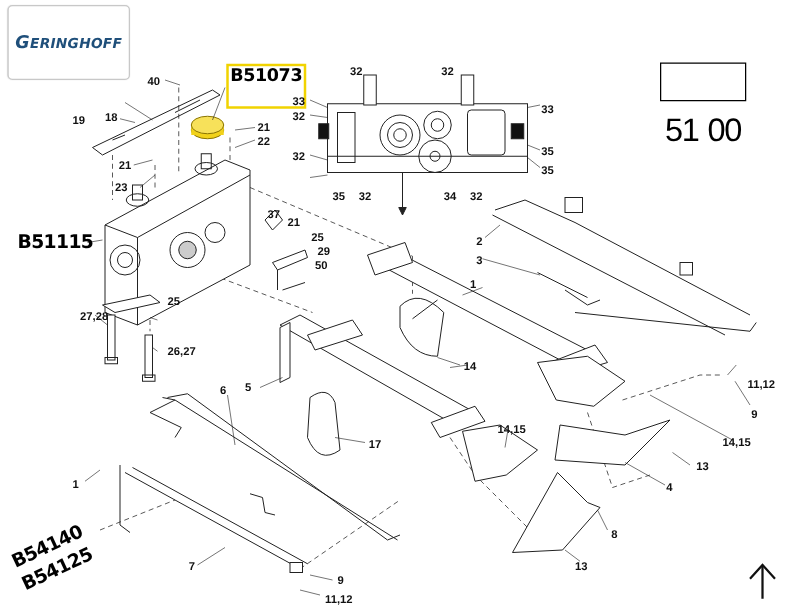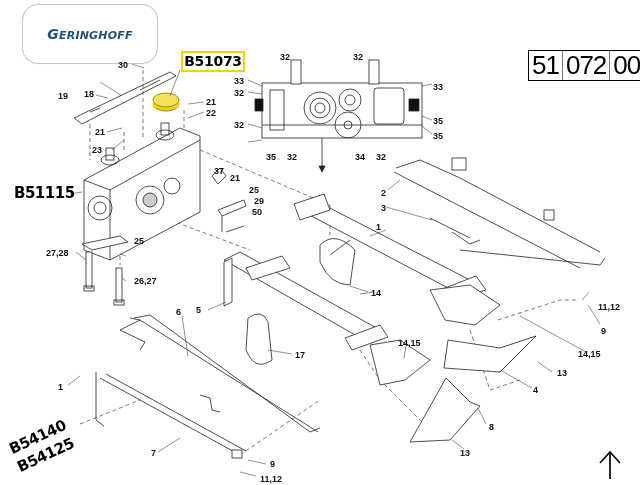--- a/index.html
+++ b/index.html
@@ -1,23 +1,23 @@
 <!DOCTYPE html>
 <html><head>
 <meta charset="utf-8">
 <style>
   html,body{margin:0;padding:0;background:#fff;}
   body{width:640px;height:485px;position:relative;overflow:hidden;font-family:"DejaVu Sans",sans-serif;}
-  .logo-box{position:absolute;left:22px;top:4px;width:96px;height:58px;border:1px solid #c8c8c8;border-radius:16px;background:#fff;box-shadow:0 0 1px #ddd;padding-left:38px;}
+  .logo-box{position:absolute;left:6px;top:4px;width:96px;height:58px;border:1px solid #c8c8c8;border-radius:4px;background:#fff;box-shadow:0 0 1px #ddd;}
   .logo-text{position:absolute;left:0;right:0;top:21px;text-align:center;color:#1f4f7a;font-weight:bold;font-style:italic;font-size:11px;letter-spacing:0.2px;font-family:"DejaVu Sans",sans-serif;}
   .logo-text .big{font-size:14px;}
   .partno{position:absolute;left:528px;top:50px;height:29px;border:1px solid #000;display:flex;}
-  .partno span{display:block;font-family:"Liberation Sans",sans-serif;font-size:26px;line-height:29px;padding:0 3px;letter-spacing:-1px;}
+  .partno span{display:block;font-family:"Liberation Sans",sans-serif;font-size:26px;line-height:29px;padding:0 3px;letter-spacing:-1px;margin-top:39px;}
   .partno span+span{border-left:1px solid #777;}
-  .callout-hl{position:absolute;left:181px;top:51px;width:64px;height:21px;border:2px solid #f1d300;box-sizing:border-box;font-family:"DejaVu Sans",sans-serif;font-weight:bold;font-size:14px;line-height:17px;text-align:center;letter-spacing:-0.3px;}
+  .callout-hl{position:absolute;left:181px;top:51px;width:64px;height:36px;border:2px solid #f1d300;box-sizing:border-box;font-family:"DejaVu Sans",sans-serif;font-weight:bold;font-size:14px;line-height:17px;text-align:center;letter-spacing:-0.3px;}
   .asm{position:absolute;font-family:"DejaVu Sans",sans-serif;font-weight:bold;font-size:15px;letter-spacing:-0.5px;}
   .lbl{position:absolute;font-family:Liberation Sans, sans-serif;font-size:9px;font-weight:bold;color:#111;line-height:10px;white-space:nowrap;}
   svg.dwg{position:absolute;left:0;top:0;}
   .north{position:absolute;left:597px;top:450px;}
 </style>
 </head>
 <body>
 
 <svg class="dwg" width="640" height="485" viewBox="0 0 640 485" fill="none" stroke="#222" stroke-width="0.8">
 
@@ -201,21 +201,20 @@
     <line x1="374" y1="292" x2="360" y2="294"></line>
   </g>
 </svg>
 
 <div class="logo-box">
   <div class="logo-text"><span class="big">G</span><span>ERINGHOFF</span></div>
 </div>
 
 <div class="partno">
   <span>51</span>
-  <span>072</span>
   <span>00</span>
 </div>
 
 <div class="callout-hl">B51073</div>
 <div class="asm" style="left:14px;top:184px;">B51115</div>
 <div class="asm" style="left:14px;top:440px;transform:rotate(-25deg);transform-origin:left bottom;">B54140</div>
 <div class="asm" style="left:22px;top:458px;transform:rotate(-25deg);transform-origin:left bottom;">B54125</div>
 
 <div class="lbl" style="left:376px;top:222px">1</div>
 <div class="lbl" style="left:381px;top:188px">2</div>
@@ -231,30 +230,30 @@
 <div class="lbl" style="left:598px;top:302px">11,12</div>
 <div class="lbl" style="left:260px;top:474px">11,12</div>
 <div class="lbl" style="left:557px;top:368px">13</div>
 <div class="lbl" style="left:460px;top:448px">13</div>
 <div class="lbl" style="left:398px;top:338px">14,15</div>
 <div class="lbl" style="left:578px;top:349px">14,15</div>
 <div class="lbl" style="left:371px;top:288px">14</div>
 <div class="lbl" style="left:295px;top:350px">17</div>
 <div class="lbl" style="left:84px;top:89px">18</div>
 <div class="lbl" style="left:58px;top:91px">19</div>
-<div class="lbl" style="left:118px;top:60px">30</div>
+<div class="lbl" style="left:118px;top:60px">40</div>
 <div class="lbl" style="left:206px;top:97px">21</div>
 <div class="lbl" style="left:95px;top:127px">21</div>
 <div class="lbl" style="left:230px;top:173px">21</div>
 <div class="lbl" style="left:206px;top:108px">22</div>
 <div class="lbl" style="left:92px;top:145px">23</div>
 <div class="lbl" style="left:214px;top:166px">37</div>
 <div class="lbl" style="left:134px;top:236px">25</div>
 <div class="lbl" style="left:134px;top:276px">26,27</div>
-<div class="lbl" style="left:46px;top:248px">27,28</div>
+<div class="lbl" style="left:64px;top:248px">27,28</div>
 <div class="lbl" style="left:254px;top:196px">29</div>
 <div class="lbl" style="left:252px;top:207px">50</div>
 <div class="lbl" style="left:249px;top:185px">25</div>
 <div class="lbl" style="left:280px;top:52px">32</div>
 <div class="lbl" style="left:353px;top:52px">32</div>
 <div class="lbl" style="left:234px;top:88px">32</div>
 <div class="lbl" style="left:234px;top:120px">32</div>
 <div class="lbl" style="left:287px;top:152px">32</div>
 <div class="lbl" style="left:376px;top:152px">32</div>
 <div class="lbl" style="left:433px;top:82px">33</div>

